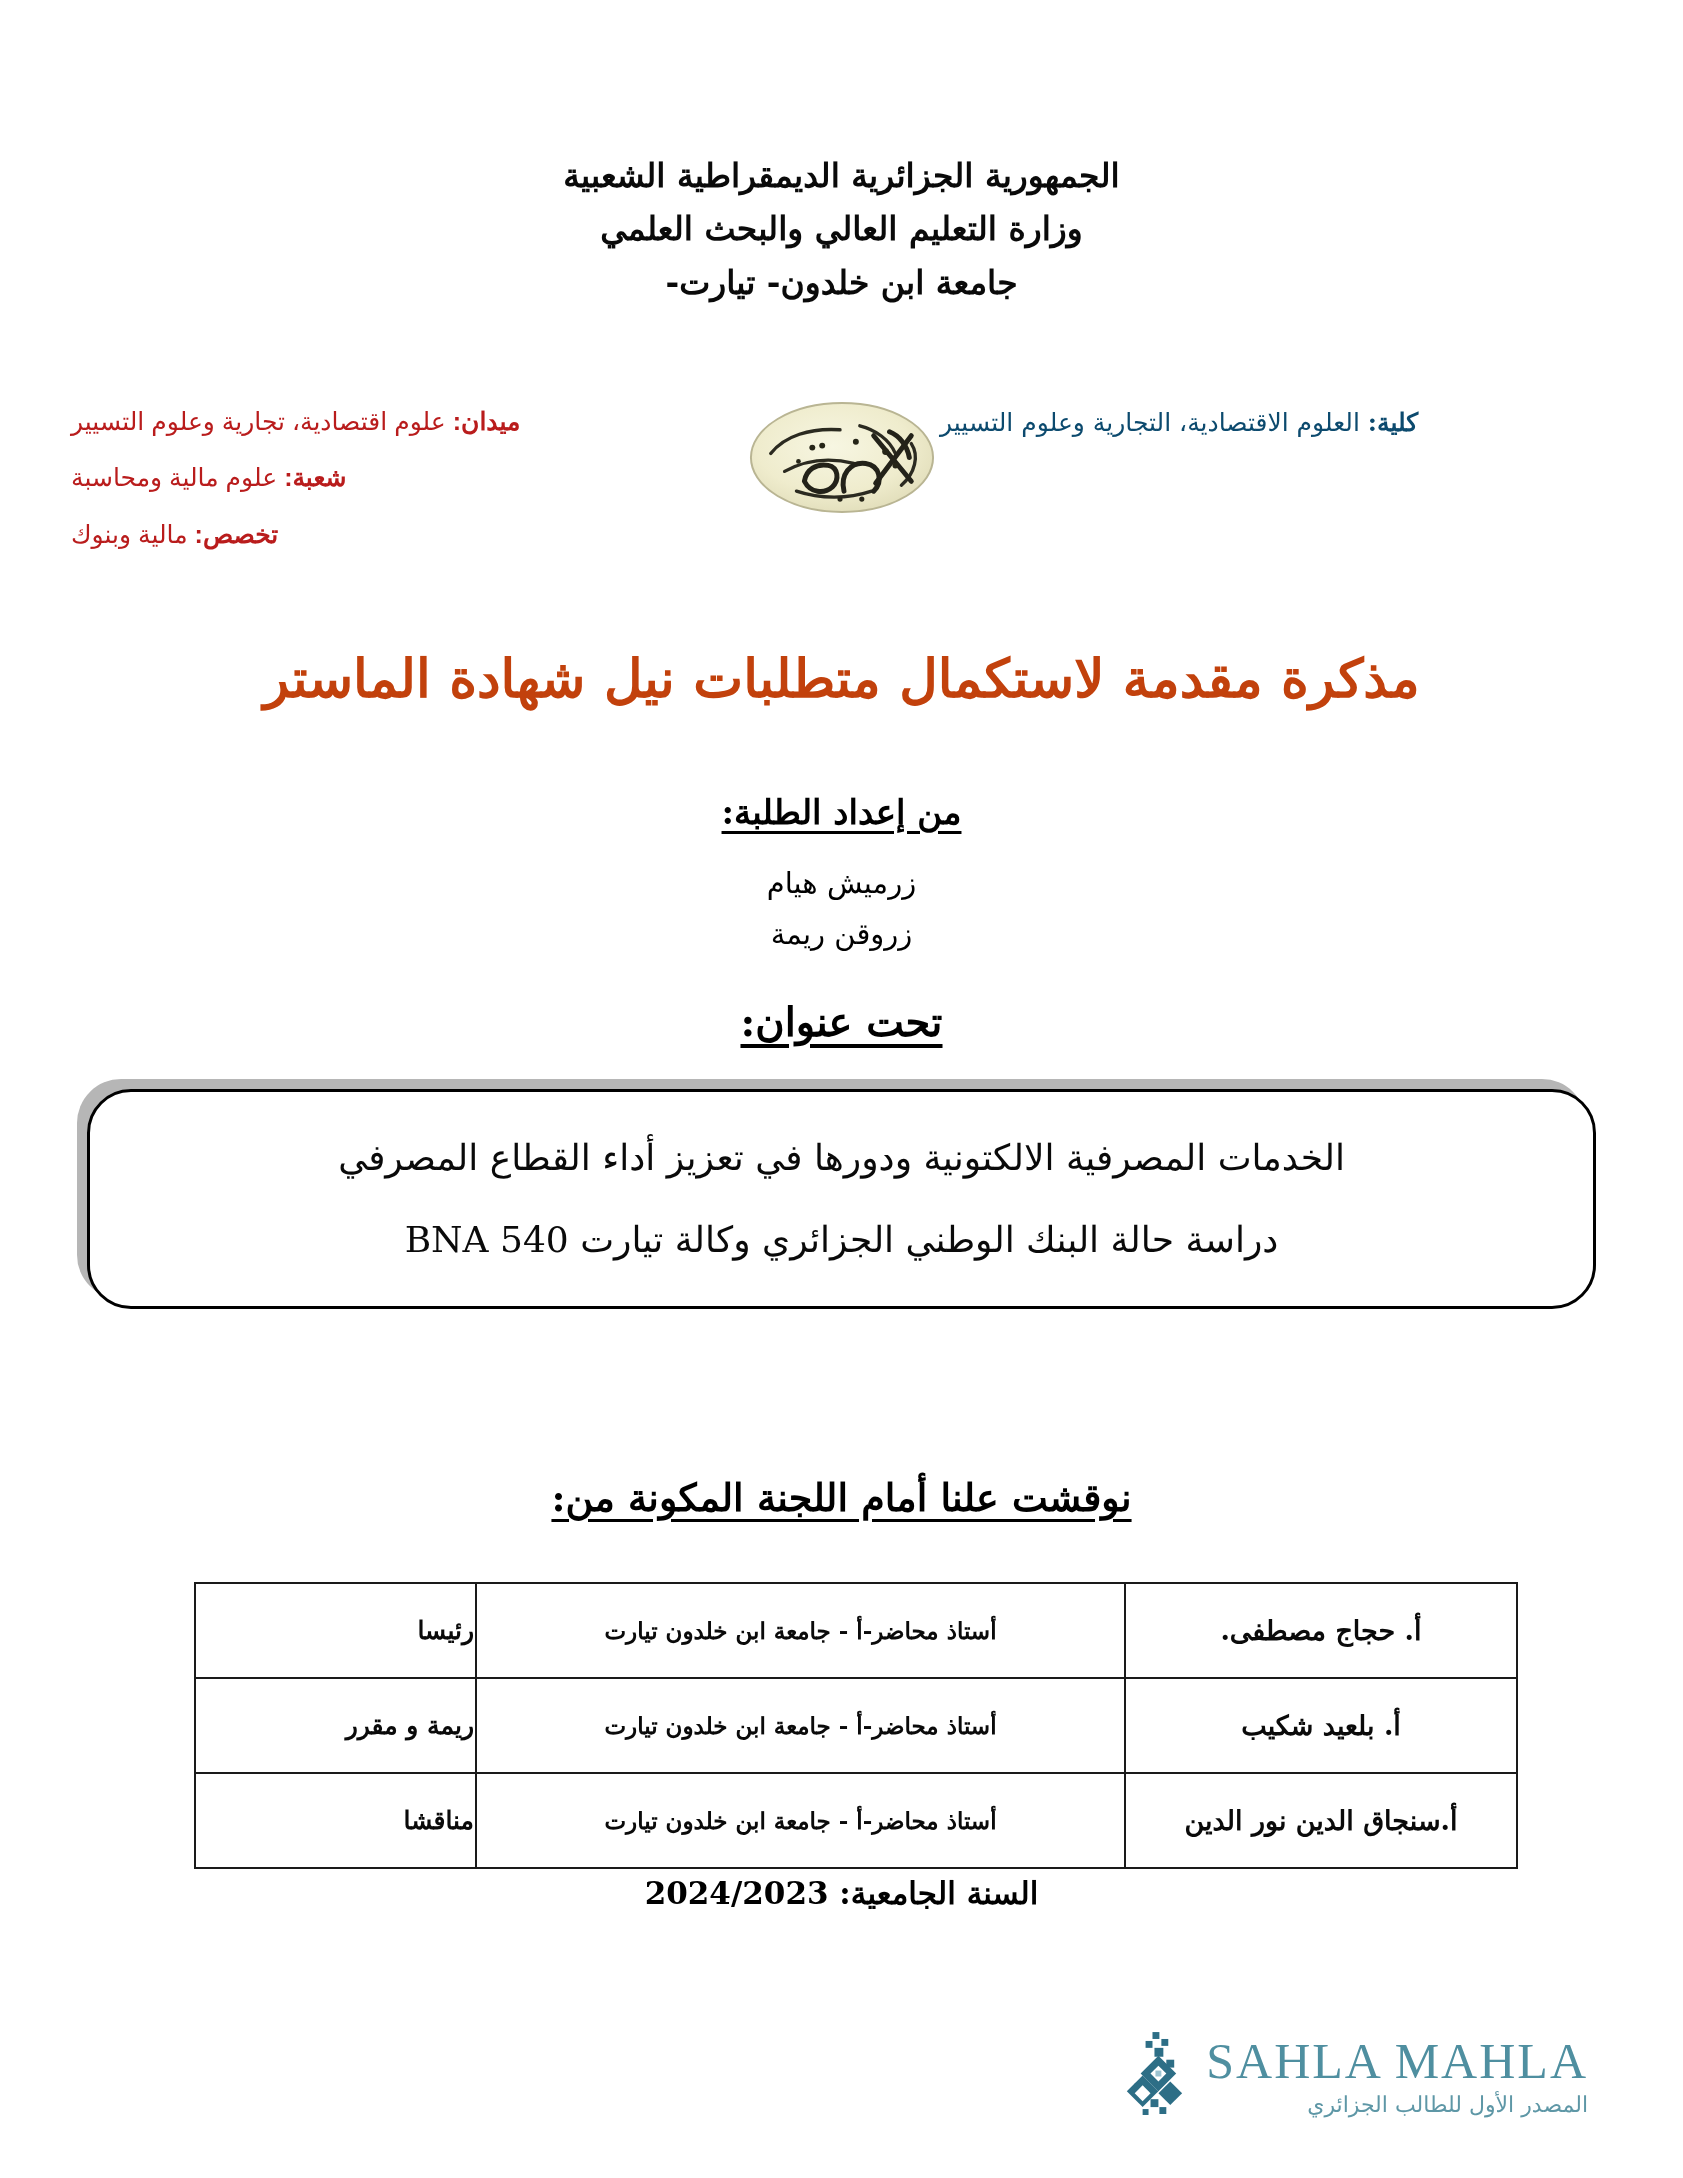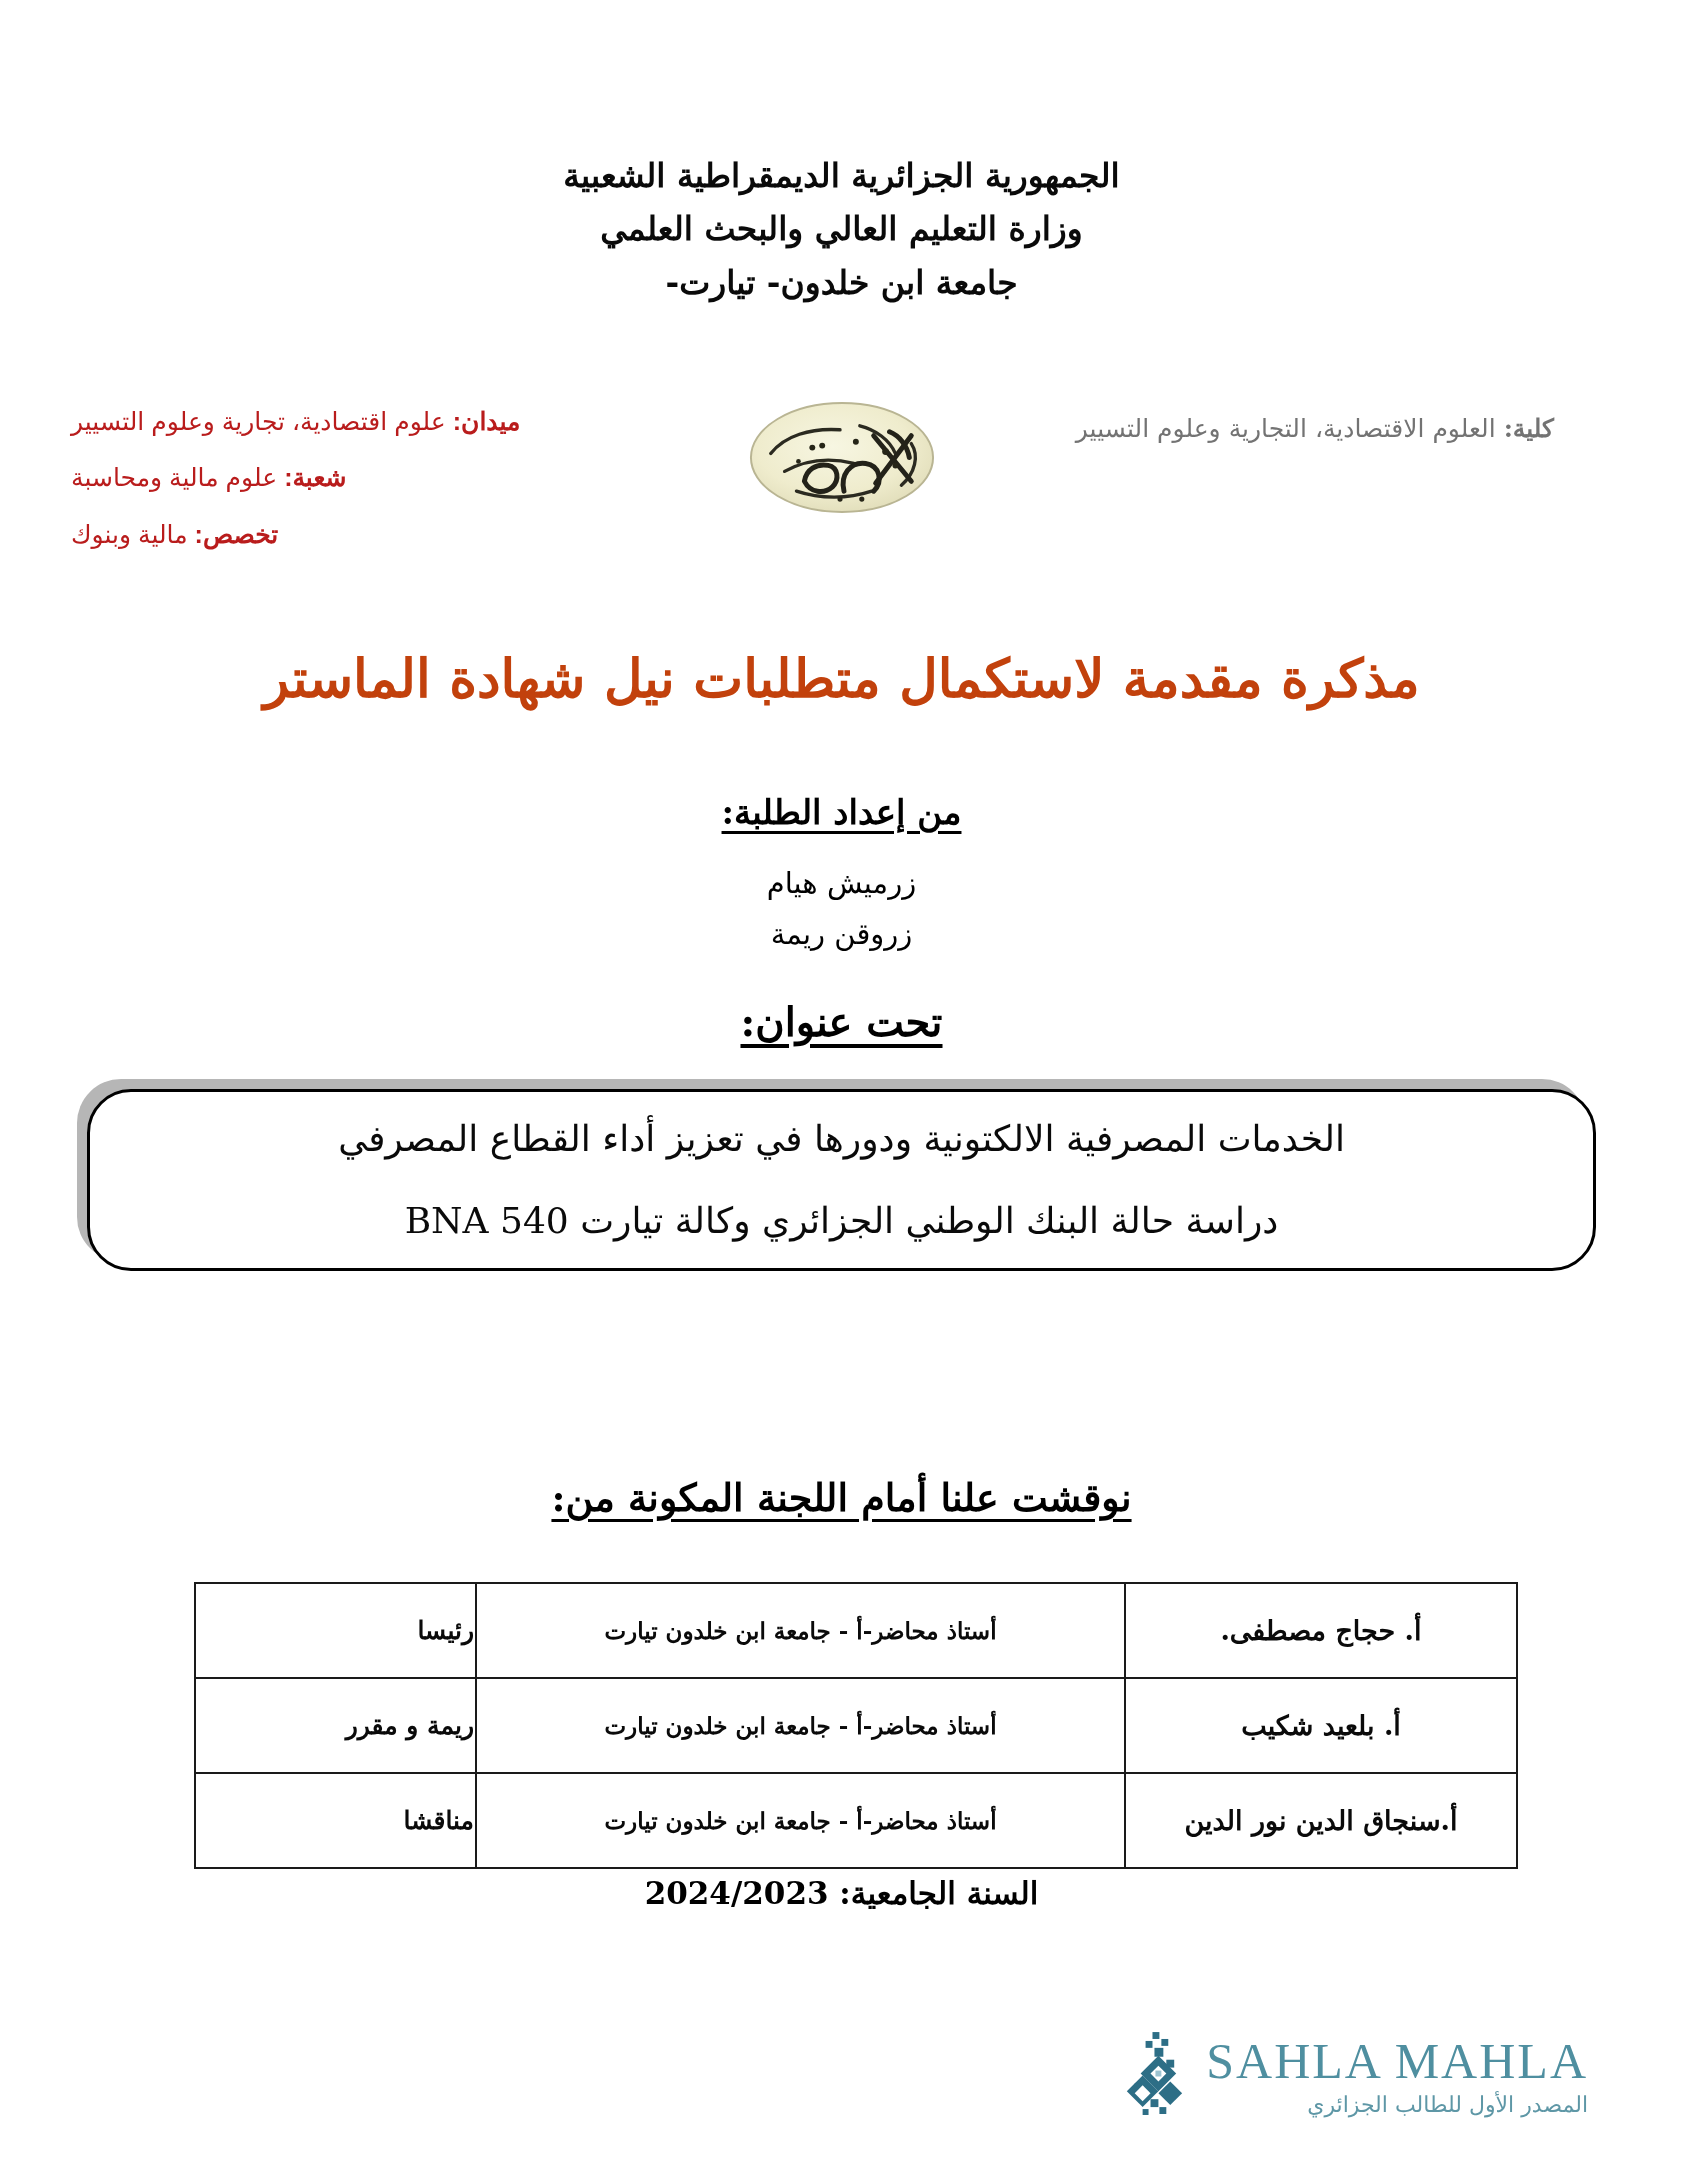--- a/index.html
+++ b/index.html
@@ -45,28 +45,28 @@
   
   .identity {
     position: absolute;
     top: 391px;
     left: 0;
     right: 0;
     height: 188px;
   }
   .ident-right {
     position: absolute;
-    top: 10px;
+    top: 4px;
     right: 129px;
     width: 614px;
-    text-align: right;
+    text-align: left;
     font-family: "DejaVu Serif", "Liberation Serif", serif;
     font-size: 25px;
     line-height: 2.25;
-    color: #737373;
+    color: #0c4a6e;
   }
   .ident-left {
     position: absolute;
     top: 2px;
     left: 71px;
     width: 614px;
     text-align: left;
     font-family: Liberation Sans, sans-serif;
     font-size: 25px;
     line-height: 2.25;
@@ -139,21 +139,21 @@
     text-decoration: underline;
     text-underline-offset: 8px;
   }
 
   
   .title-box-wrap {
     position: absolute;
     top: 1089px;
     left: 87px;
     width: 1509px;
-    height: 182px;
+    height: 220px;
   }
   .title-box-shadow {
     position: absolute;
     top: -10px;
     left: -10px;
     width: 100%;
     height: 100%;
     background: #b6b6b6;
     border-radius: 44px;
   }

